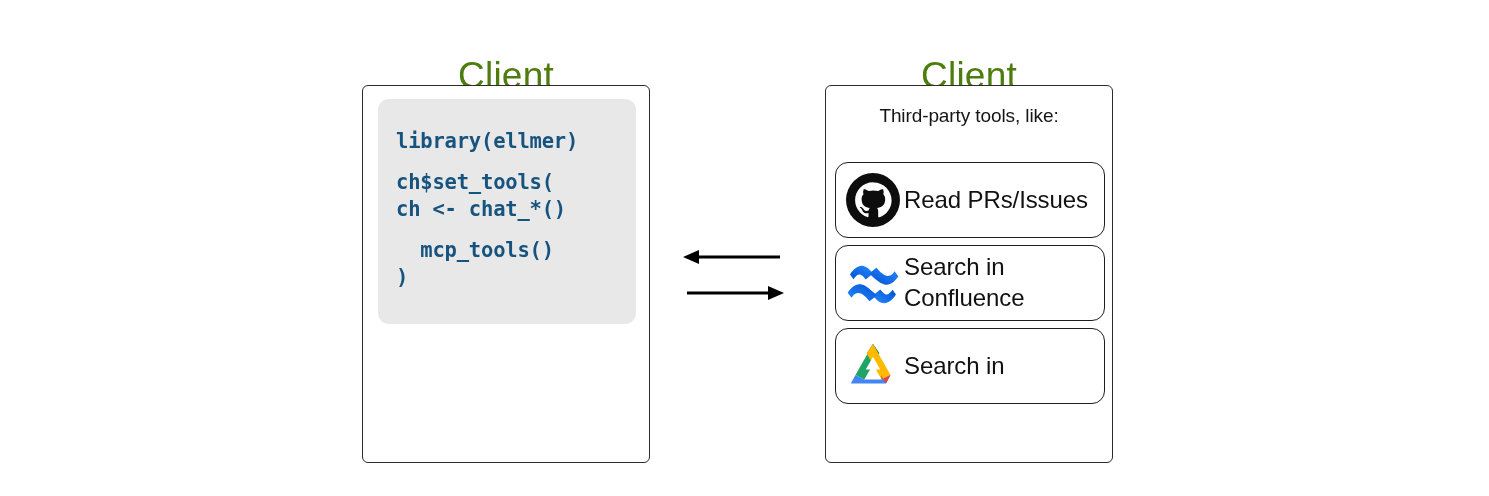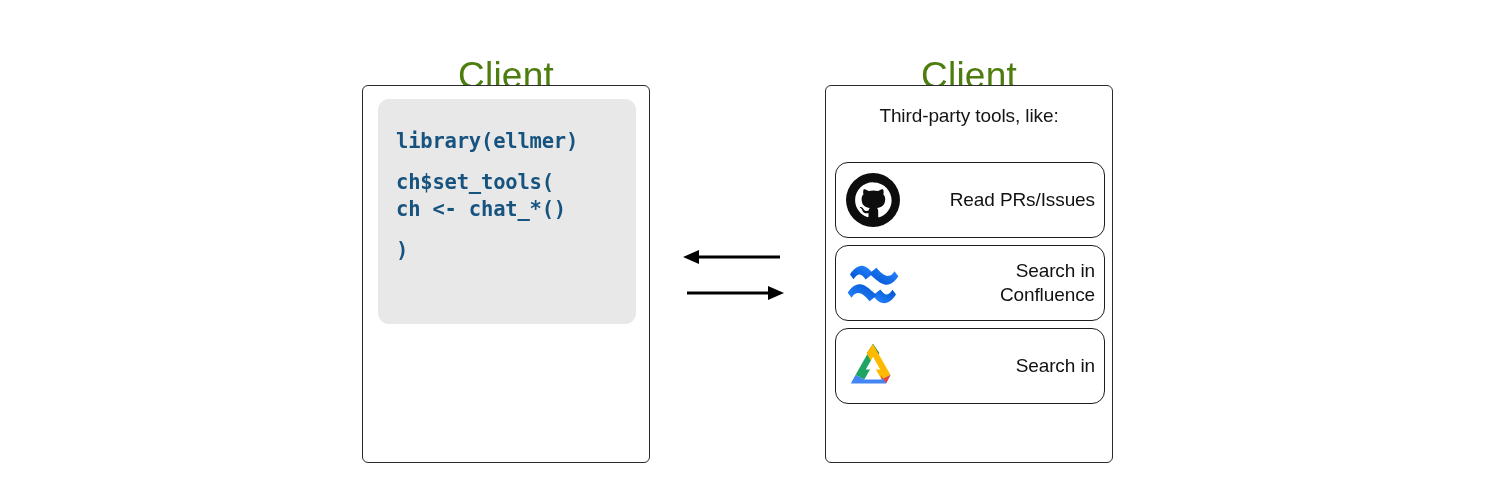--- a/index.html
+++ b/index.html
@@ -119,23 +119,22 @@
     width: 62px;
     min-width: 62px;
     height: 62px;
     margin-left: 6px;
     display: flex;
     align-items: center;
     justify-content: center;
   }
   .tool-label {
     flex: 1;
-    text-align: right;
     padding-right: 9px;
-    font-size: 19px;
+    font-size: 24px;
     font-weight: 400;
     line-height: 1.28;
     color: #111111;
     letter-spacing: -0.1px;
     font-family: "Liberation Sans", sans-serif;
   }
 
   
   #arrows {
     position: absolute;
@@ -148,20 +147,21 @@
 </head>
 <body>
 
 <div class="panel-title" id="client-title">Client</div>
 
 <div class="panel" id="client-panel">
   <div id="code-block">
     <div class="code-line gap-after">library(ellmer)</div>
     <div class="code-line tight">ch$set_tools(</div>
     <div class="code-line gap-after">ch &lt;- chat_*()</div>
+    <div class="code-line tight">  mcp_tools()</div>
     <div class="code-line">)</div>
   </div>
 </div>
 
 <div id="arrows">
   <svg width="120" height="70" viewBox="0 0 120 70" xmlns="http://www.w3.org/2000/svg">
 
     <g>
       <line x1="105" y1="17" x2="20" y2="17" stroke="#000000" stroke-width="3"></line>
       <polygon points="8,17 24,10 24,24" fill="#000000"></polygon>

